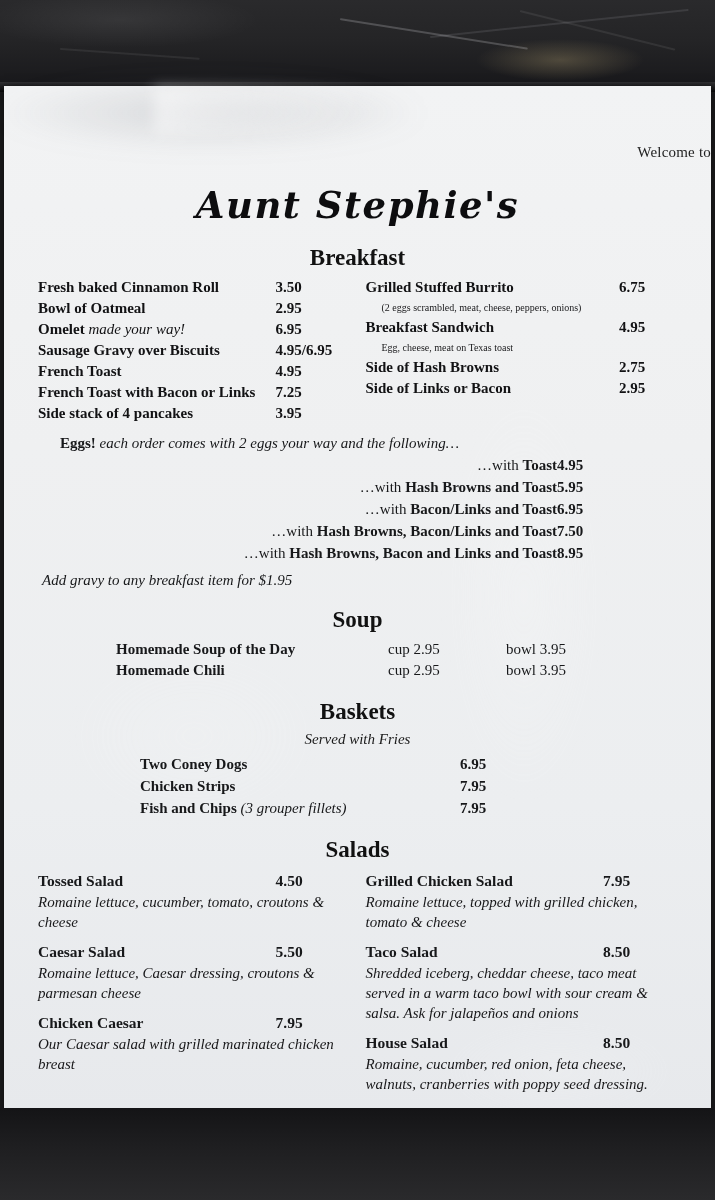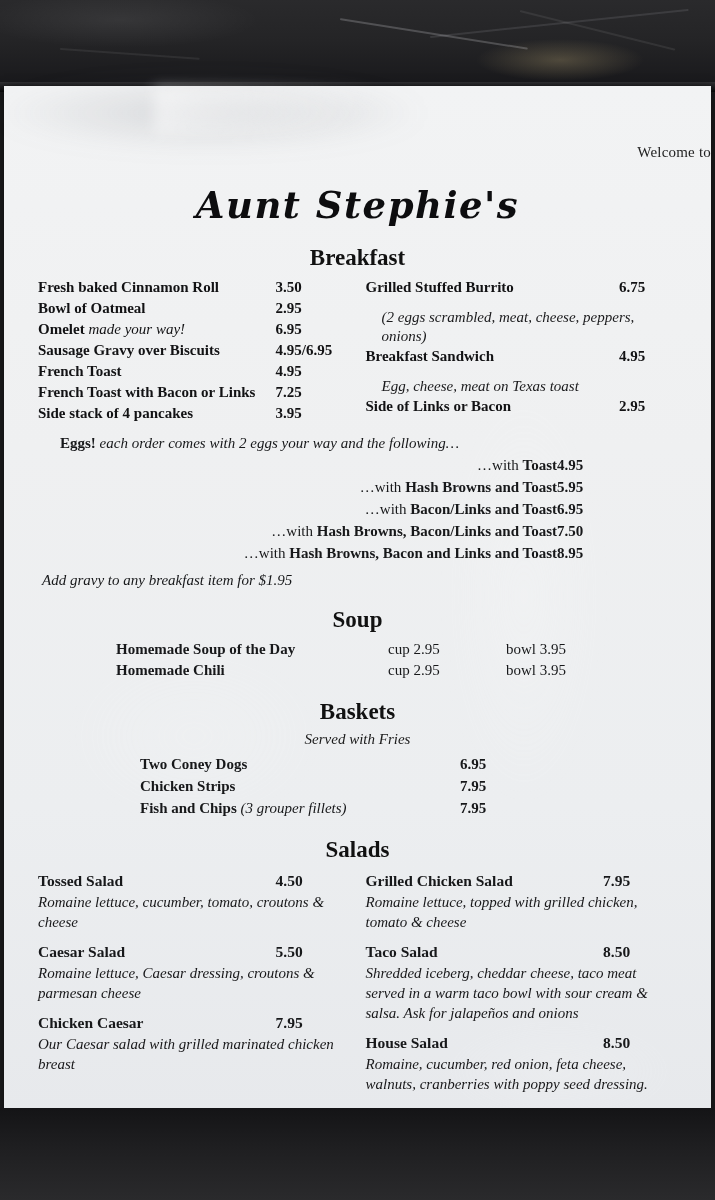--- a/index.html
+++ b/index.html
@@ -137,26 +137,24 @@
     line-height: 21px;
     color: #121214;
   }
   .row .nm { flex: 1; font-weight: 700; }
   .row .nm em { font-weight: 400; font-style: italic; }
   .row .pr { font-weight: 700; white-space: nowrap; }
   .bk-left .pr { width: 74px; text-align: left; padding-left: 6px;}
   .bk-right .pr { width: 58px; text-align: left; padding-left: 6px;}
   .sub-note {
     font-family: "Liberation Serif", serif;
-    font-style: italic;
-    font-size: 15px;
+    font-size: 10px;
     line-height: 19px;
     color: #1a1a1c;
     padding-left: 16px;
-    margin-top: 10px;
   }
   .eggs-block {
     padding: 8px 34px 0 56px;
     font-family: "Liberation Serif", serif;
     font-size: 15px;
   }
   .eggs-head { line-height: 22px; }
   .eggs-head b { font-weight: 700; }
   .eggs-head i { font-style: italic; }
   .egg-row {
@@ -293,20 +291,24 @@
             <div class="nm">Grilled Stuffed Burrito</div>
             <div class="pr">6.75</div>
           </div>
           <div class="sub-note">(2 eggs scrambled, meat, cheese, peppers, onions)</div>
           <div class="row">
             <div class="nm">Breakfast Sandwich</div>
             <div class="pr">4.95</div>
           </div>
           <div class="sub-note">Egg, cheese, meat on Texas toast</div>
           <div class="row">
+            <div class="nm">Side of Hash Browns</div>
+            <div class="pr">2.75</div>
+          </div>
+          <div class="row">
             <div class="nm">Side of Links or Bacon</div>
             <div class="pr">2.95</div>
           </div>
         </div>
       </div>
 
       <div class="eggs-block">
         <div class="eggs-head">
           <b>Eggs!</b><i> each order comes with 2 eggs your way and the following…</i>
         </div>

